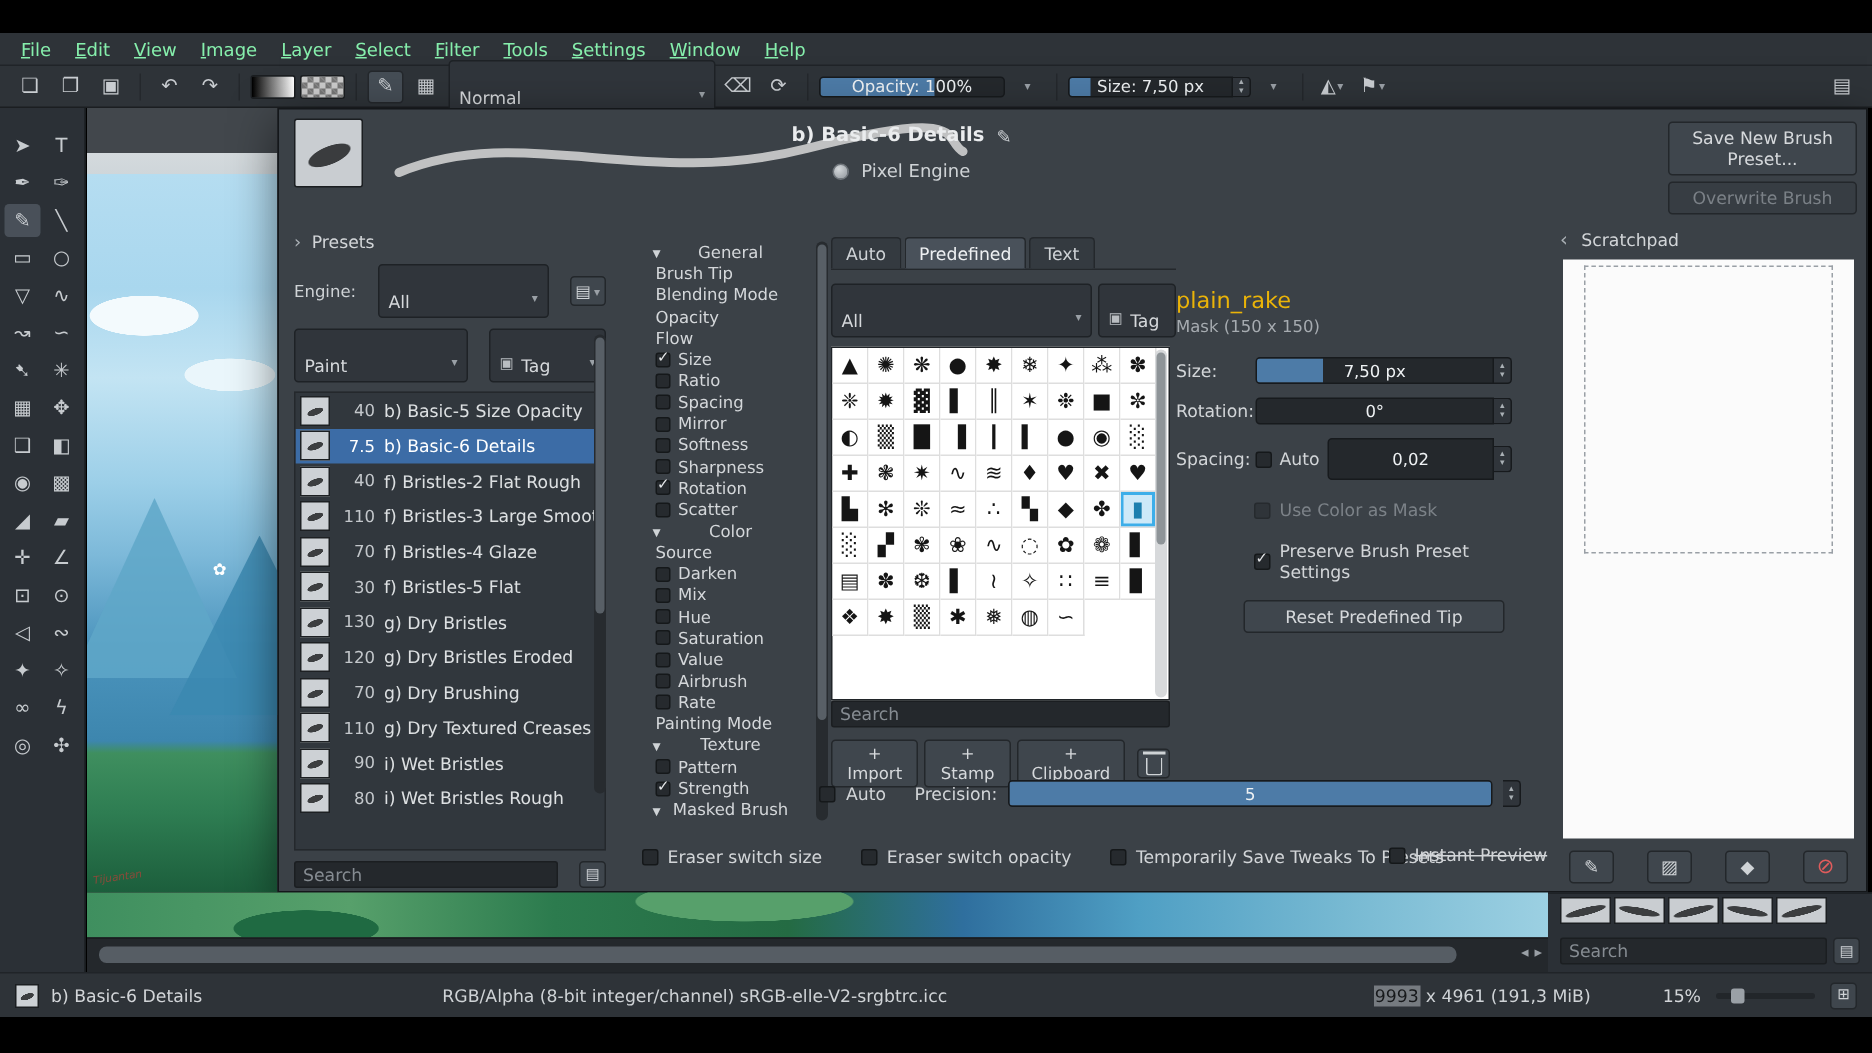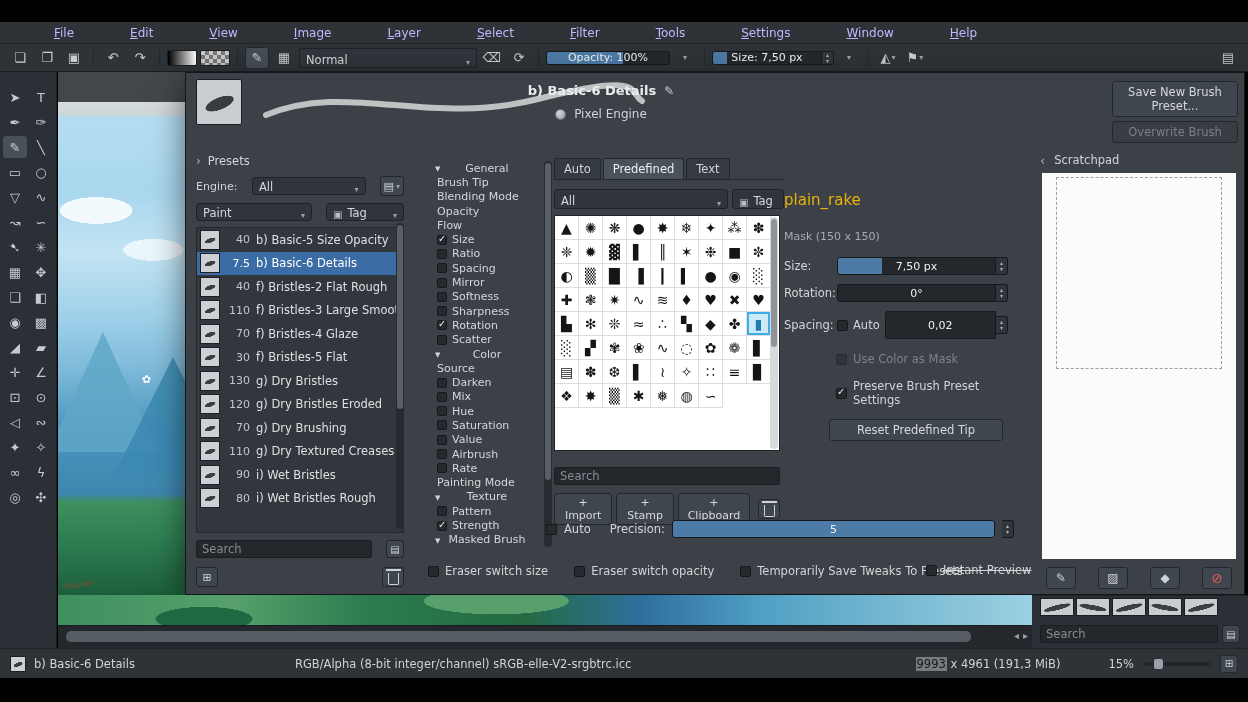--- a/index.html
+++ b/index.html
@@ -3,42 +3,42 @@
 <meta charset="utf-8">
 <style>
   *{box-sizing:border-box;margin:0;padding:0;}
   html,body{width:1248px;height:702px;background:#000;overflow:hidden;
     font-family:"DejaVu Sans","Liberation Sans",sans-serif;font-size:12px;color:#d6d9dc;}
   #screen{position:relative;width:1248px;height:702px;}
 
   
   .menubar{position:absolute;left:0;top:22px;width:1248px;height:22px;background:#2e3338;
     border-bottom:1px solid #202428;display:flex;align-items:center;padding-left:6px;}
-  .menu-item{display:inline-block;padding:3px 8px;font-size:12px;color:#c4b5fd;cursor:default;margin-left:40px;}
+  .menu-item{display:inline-block;padding:3px 8px;font-size:12px;color:#86efac;cursor:default;}
   .menu-item::first-letter{text-decoration:underline;}
 
   
   .toolbar{position:absolute;left:0;top:44px;width:1248px;height:28px;background:#2e3338;
     border-bottom:1px solid #1b1e21;display:flex;align-items:center;gap:3px;padding:0 8px;}
   .tbtn{min-width:24px;height:22px;display:flex;align-items:center;justify-content:center;
     color:#c9cdd1;font-size:13px;border-radius:3px;gap:1px;}
   .tbtn.pressed{background:#454d55;border:1px solid #24282c;}
   .tbtn .mini-caret{font-size:8px;color:#9aa0a6;}
   .tsep{width:1px;height:18px;background:#24282c;margin:0 4px;}
   .swatch{width:30px;height:16px;border:1px solid #1b1e21;border-radius:2px;}
   .swatch.gradient{background:linear-gradient(90deg,#000,#fff);}
   .swatch.pattern{background-color:#ccc;background-image:
     linear-gradient(45deg,#777 25%,transparent 25%,transparent 75%,#777 75%),
     linear-gradient(45deg,#777 25%,transparent 25%,transparent 75%,#777 75%);
     background-size:8px 8px;background-position:0 0,4px 4px;}
   .flex-spacer{flex:1;}
 
   
   .combo{height:20px;background:#30353b;border:1px solid #1e2226;border-radius:3px;
-    display:flex;align-items:flex-end;gap:5px;padding:0 6px;font-size:11.5px;color:#d6d9dc;}
+    display:flex;align-items:flex-start;gap:5px;padding:17px 6px;font-size:11.5px;color:#d6d9dc;}
   .combo .grow-lbl{flex:1;}
   .caret{font-size:8px;color:#9aa0a6;margin-left:auto;}
   .tagic{font-size:10px;color:#b9bdc1;}
   .tinput{height:18px;background:#24282c;border:1px solid #1b1e21;border-radius:2px;
     color:#d6d9dc;font-size:11.5px;padding:0 5px;outline:none;font-family:inherit;}
   .tinput::placeholder{color:#868c92;}
   .btn{background:#3f464d;border:1px solid #23272b;border-radius:3px;color:#d6d9dc;
     font-size:11.5px;padding:3px 10px;font-family:inherit;}
   .btn.disabled{color:#7b8187;background:#373d43;}
   .iconbtn{height:20px;min-width:22px;background:#3f464d;border:1px solid #23272b;border-radius:3px;
@@ -173,21 +173,21 @@
   .tip-buttons{position:absolute;top:334px;left:0;width:226px;display:flex;gap:4px;align-items:center;}
   .tip-buttons .btn{padding:2px 7px;font-size:11px;}
 
   .precision-row{position:absolute;left:360px;top:446px;width:468px;height:20px;display:flex;
     align-items:center;gap:7px;}
   .sm-label{font-size:11.5px;color:#d2d5d8;}
 
   
   .settings-panel{position:absolute;left:598px;top:118px;width:224px;}
   .s-name{font-size:15px;color:#eab308;}
-  .s-mask{font-size:11px;color:#a6abb0;margin-top:21px;}
+  .s-mask{font-size:11px;color:#a6abb0;margin-top:2px;}
   .s-row{display:flex;align-items:center;gap:5px;margin-top:9px;}
   .s-row.first{margin-top:14px;}
   .s-lbl{width:48px;font-size:11.5px;color:#d2d5d8;flex:none;}
   .s-check{margin-left:52px;margin-top:13px;}
   .reset-btn{margin-left:45px;margin-top:12px;width:174px;text-align:center;}
 
   
   .dlg-footer{position:absolute;left:242px;top:490px;height:16px;display:flex;gap:26px;}
   .instant{position:absolute;left:740px;top:490px;}
 

